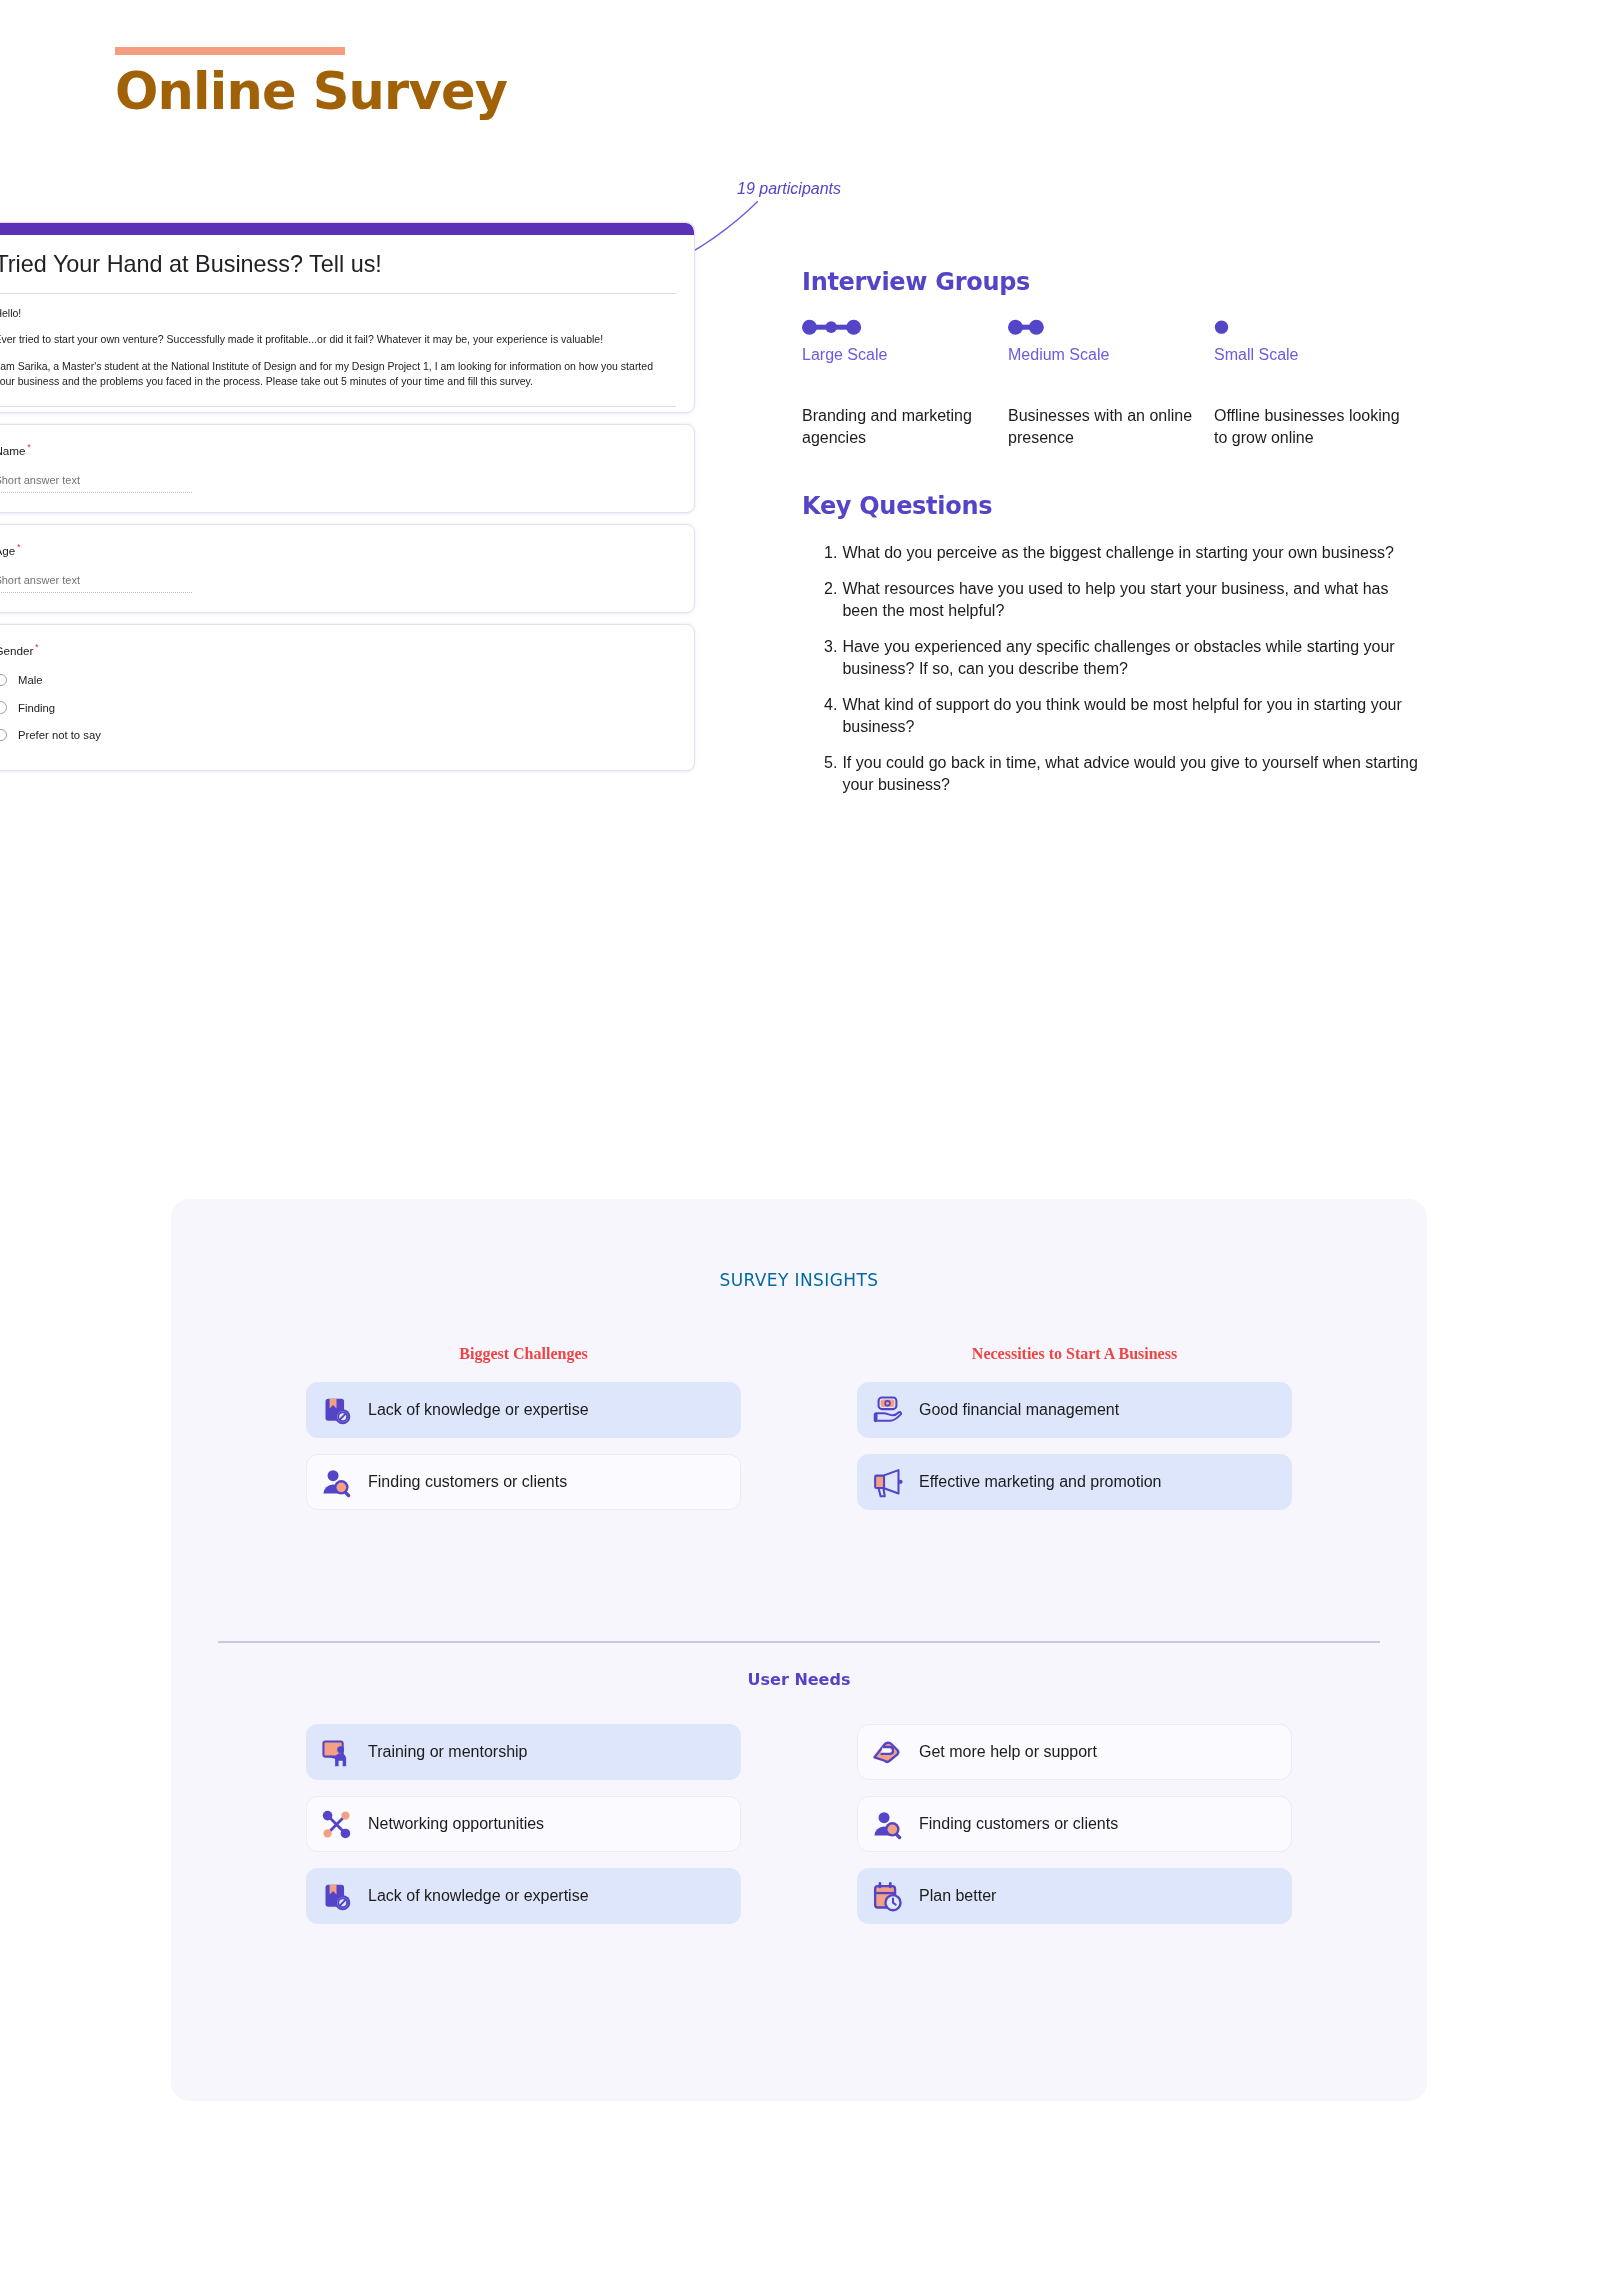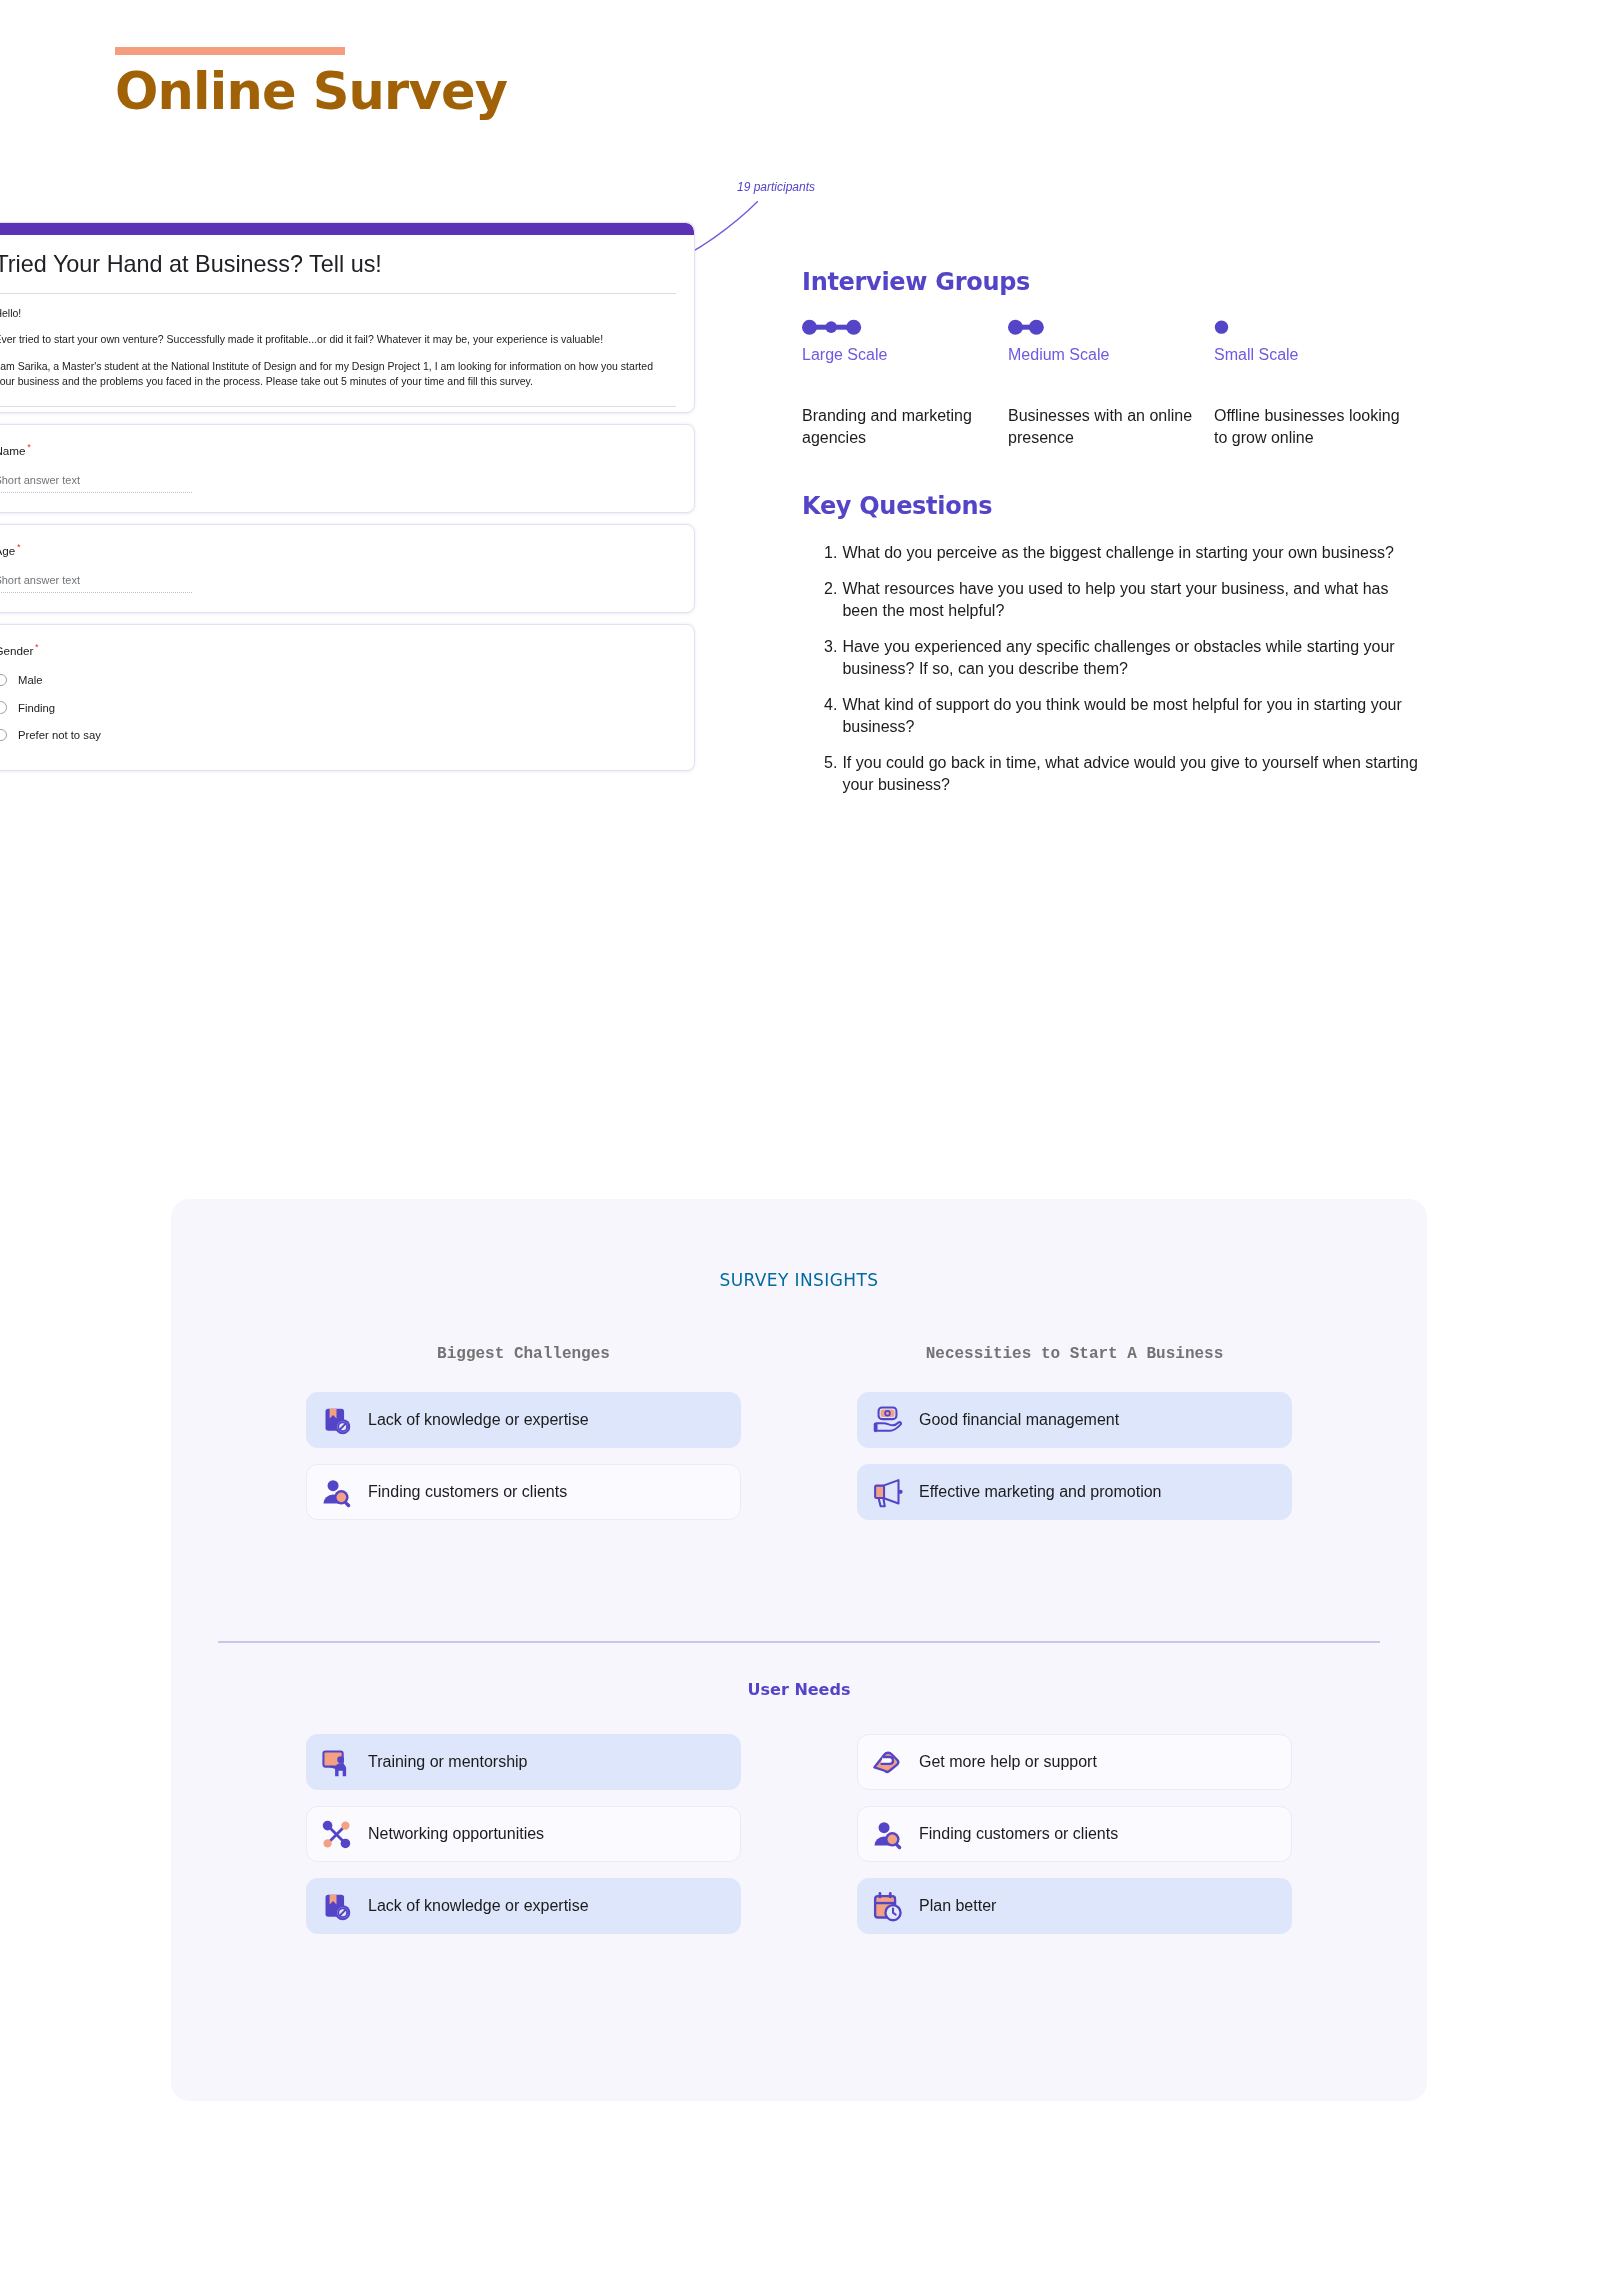--- a/index.html
+++ b/index.html
@@ -26,21 +26,21 @@
     font-weight: 800;
     letter-spacing: -0.8px;
     color: #a16207;
     font-family: "DejaVu Sans", sans-serif;
   }
 
   
   .annotation {
     position: absolute;
     left: 737px; top: 180px;
-    font-size: 12px;
+    font-size: 16px;
     font-style: italic;
     color: #5344c8;
     font-family: "Liberation Sans", sans-serif;
   }
   .annot-arrow {
     position: absolute;
     left: 645px; top: 197px;
     width: 209px; height: 88px;
     pointer-events: none;
   }
@@ -192,23 +192,23 @@
     display: flex;
     justify-content: center;
     gap: 116px;
     margin-top: 55px;
   }
   .col { width: 435px; }
   .col-title {
     text-align: center;
     font-size: 16px;
     font-weight: 800;
-    color: #737373;
-    font-family: Liberation Mono, monospace;
-    margin-bottom: 29px;
+    color: #ef4444;
+    font-family: Liberation Serif, serif;
+    margin-bottom: 19px;
   }
   .chip {
     display: flex;
     align-items: center;
     gap: 15px;
     height: 56px;
     border-radius: 11.7px;
     padding: 0 13px;
     margin-bottom: 16px;
     background: #fbfaff;

